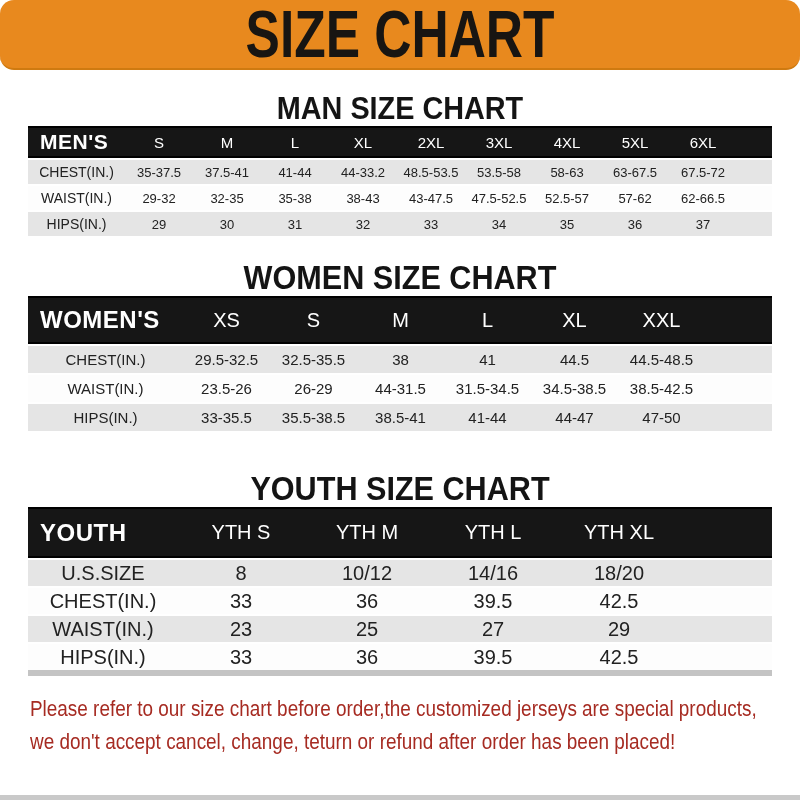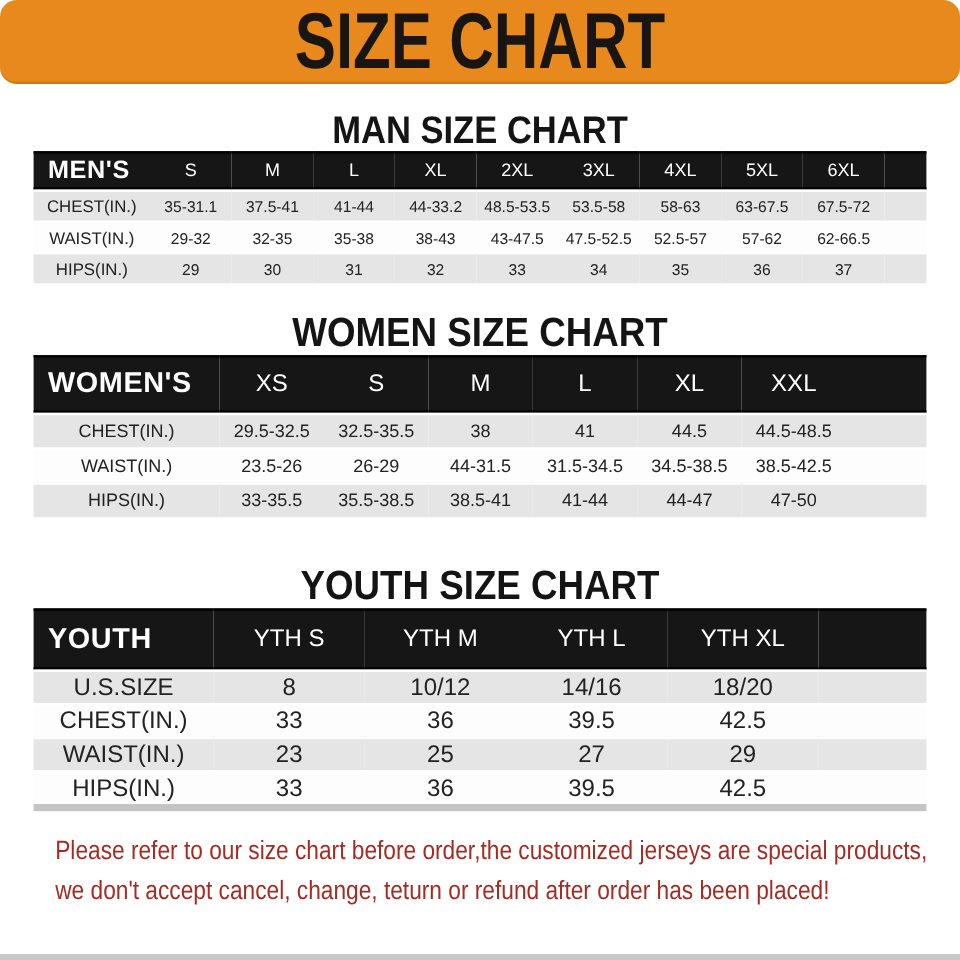--- a/index.html
+++ b/index.html
@@ -109,21 +109,21 @@
   .youth-bottom-strip {
     width: 744px;
     height: 6px;
     margin: 0 auto;
     background: #c4c4c4;
   }
 
   
   .footer-note {
     margin-top: 16px;
-    padding-left: 46px;
+    padding-left: 30px;
   }
   .footer-note p {
     margin: 0;
     font-size: 22px;
     line-height: 33px;
     color: var(--footer-color, #A62B22);
     white-space: nowrap;
     transform: scaleX(0.86);
     transform-origin: left center;
   }
@@ -173,21 +173,21 @@
         <th>3XL</th>
         <th>4XL</th>
         <th>5XL</th>
         <th>6XL</th>
         <th></th>
       </tr>
     </thead>
     <tbody>
       <tr>
         <td class="row-label">CHEST(IN.)</td>
-        <td>35-31.1</td>
+        <td>35-37.5</td>
         <td>37.5-41</td>
         <td>41-44</td>
         <td>44-33.2</td>
         <td>48.5-53.5</td>
         <td>53.5-58</td>
         <td>58-63</td>
         <td>63-67.5</td>
         <td>67.5-72</td>
         <td></td>
       </tr>

